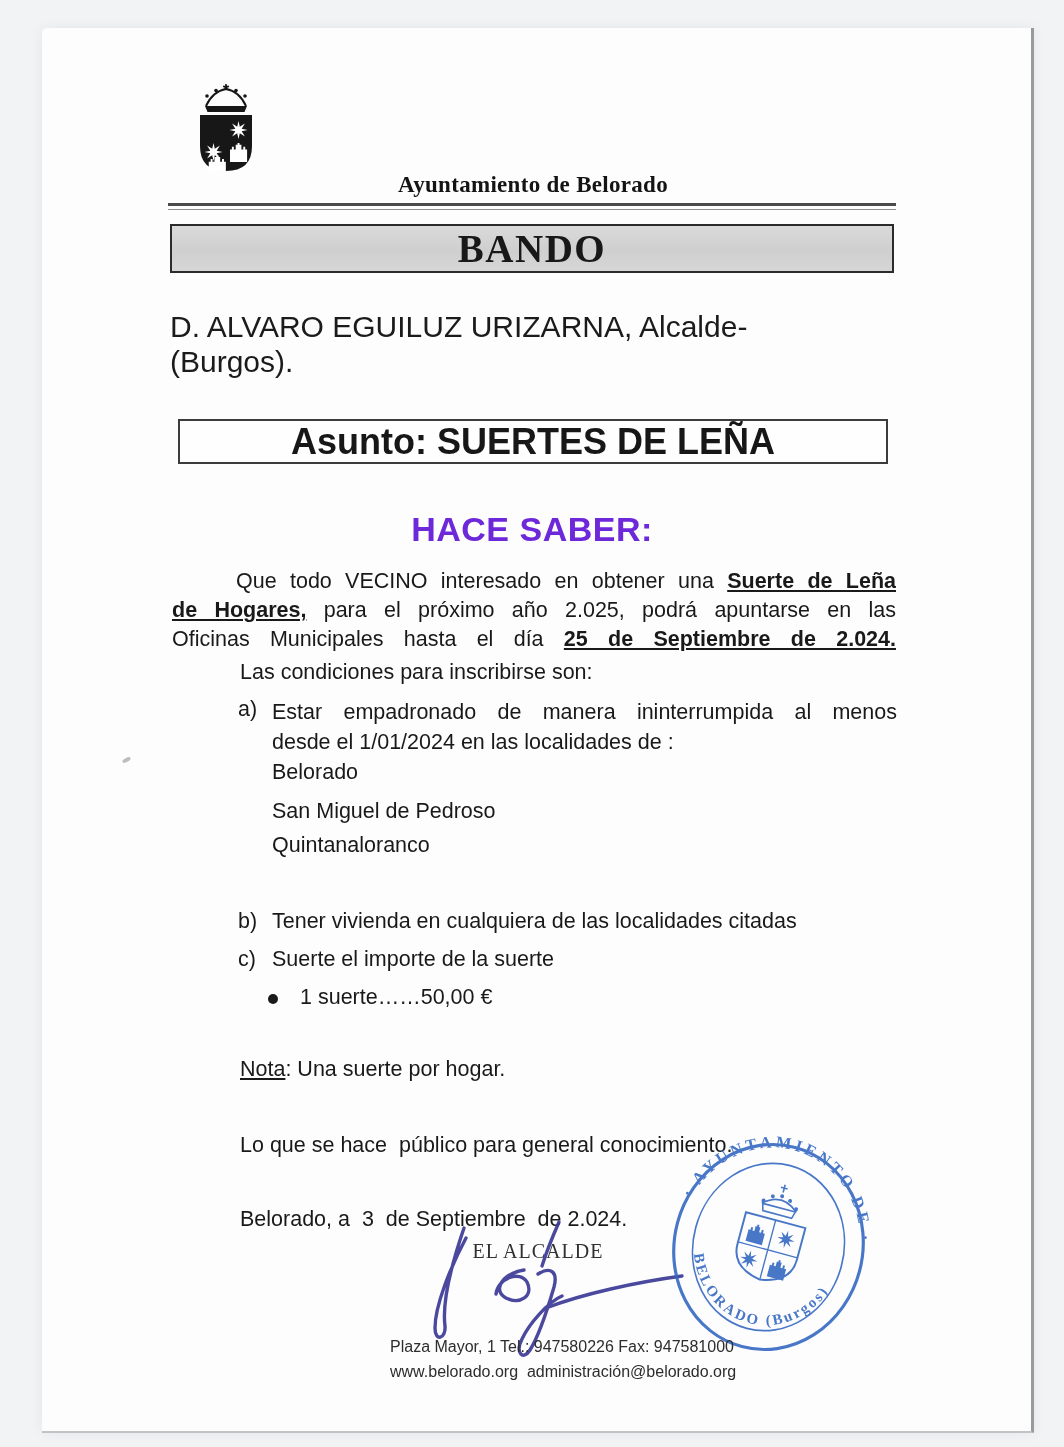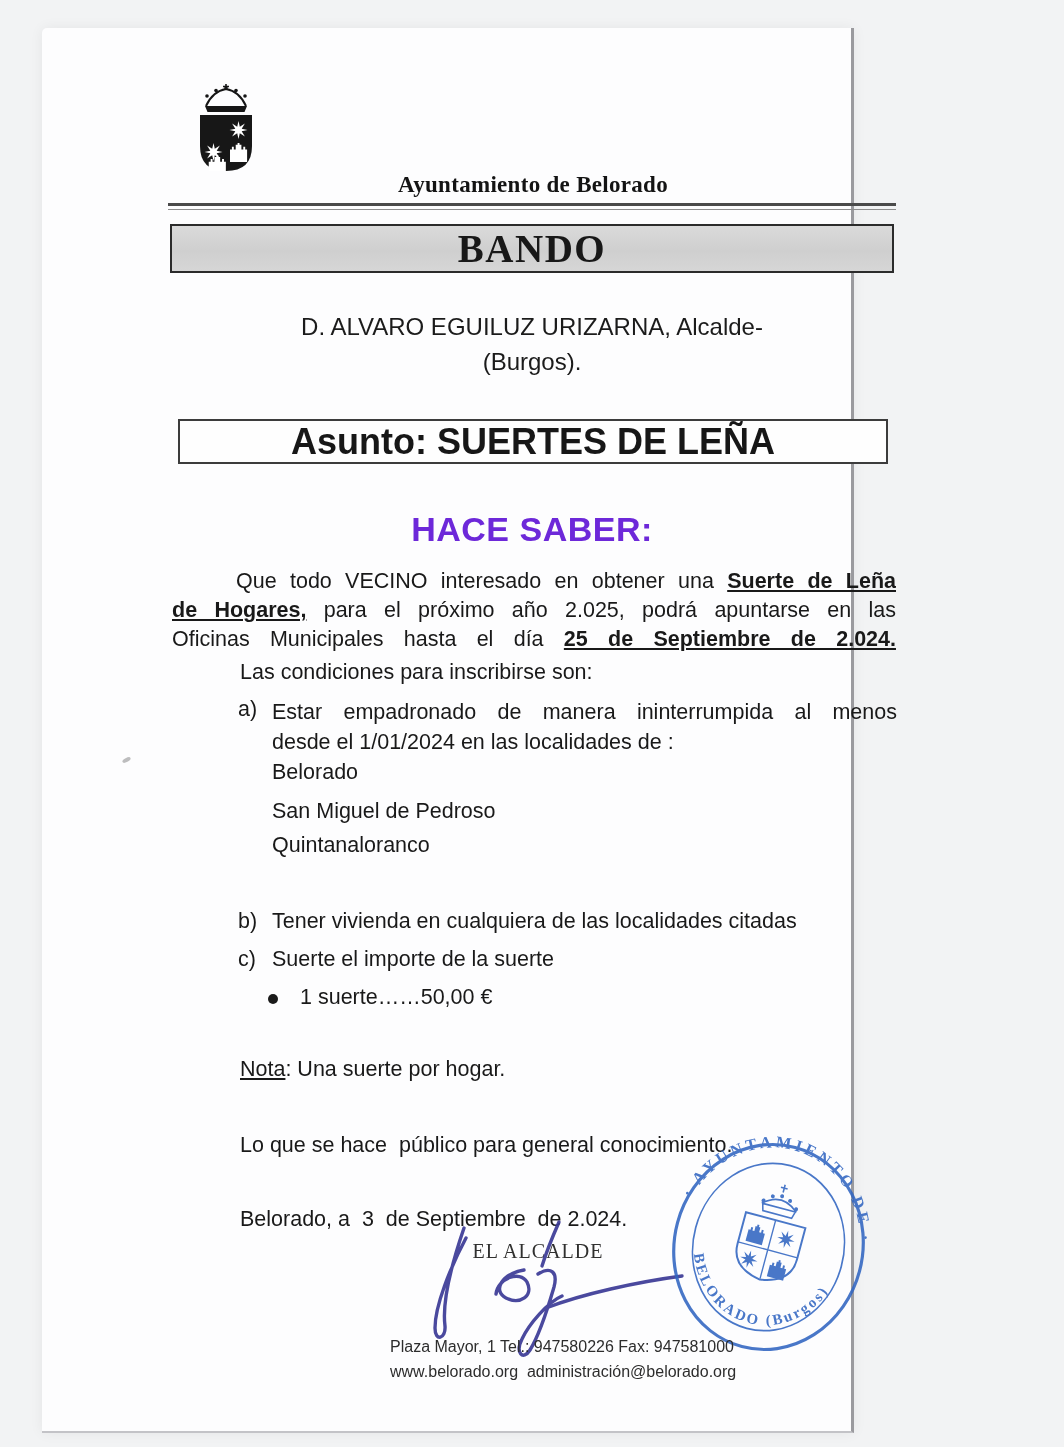--- a/index.html
+++ b/index.html
@@ -1,20 +1,20 @@
 <!DOCTYPE html>
 <html><head>
 <meta charset="utf-8">
 <style>
   * { margin:0; padding:0; box-sizing:border-box; }
   html,body { width:1064px; height:1447px; }
   body { background:#f2f3f4; font-family:"Liberation Sans","DejaVu Sans",sans-serif; color:#1c1c1c; }
   .canvas { position:relative; width:1064px; height:1447px; overflow:hidden; }
   .page {
-    position:absolute; left:42px; top:28px; width:812px; height:1405px;
+    position:absolute; left:42px; top:28px; width:992px; height:1405px;
     background:#fdfdfe; border-right:3px solid #9a9a9e; border-bottom:2px solid #c3c3c7;
     border-radius:5px 0 0 0; box-shadow:0 0 14px rgba(0,0,0,0.06);
   }
   .abs { position:absolute; }
   .serif { font-family:"Liberation Serif","DejaVu Serif",serif; }
   .prewrap { white-space:pre-wrap; }
 
   .coa { left:157px; top:55px; width:54px; height:88px; }
 
   .org { left:128px; top:144px; width:726px; text-align:center;
@@ -22,22 +22,22 @@
 
   .rule { left:126px; top:175px; width:728px; height:7px;
           border-top:3px solid #4a4a4a; border-bottom:1px solid #8d8d8d; }
 
   .banner { left:128px; top:196px; width:724px; height:49px;
             border:2px solid #2b2b2b;
             background:linear-gradient(180deg,#dadada 0%,#cfcfcf 55%,#d6d6d6 100%);
             display:flex; align-items:center; justify-content:center; }
   .banner span { font-size:39px; font-weight:bold; letter-spacing:1.5px; color:#181818; }
 
-  .title { left:128px; top:281px; width:724px; text-align:center;
-           font-size:24px; line-height:35px; color:#1b1b1b; }
+  .title { left:128px; top:281px; width:724px; text-align:left;
+           font-size:30px; line-height:35px; color:#1b1b1b; }
 
   .subject-box { left:136px; top:391px; width:710px; height:45px;
                  border:2px solid #3c3c3c; background:#fefefe;
                  display:flex; align-items:center; justify-content:center; }
   .subject-box span { font-size:36px; font-weight:bold; color:#171717; }
 
   .hace { left:128px; top:482px; width:724px; text-align:center;
           font-size:34px; font-weight:bold; letter-spacing:0.5px; color:#6d28d9; }
 
   .body-txt { font-size:21.5px; color:#191919; }

